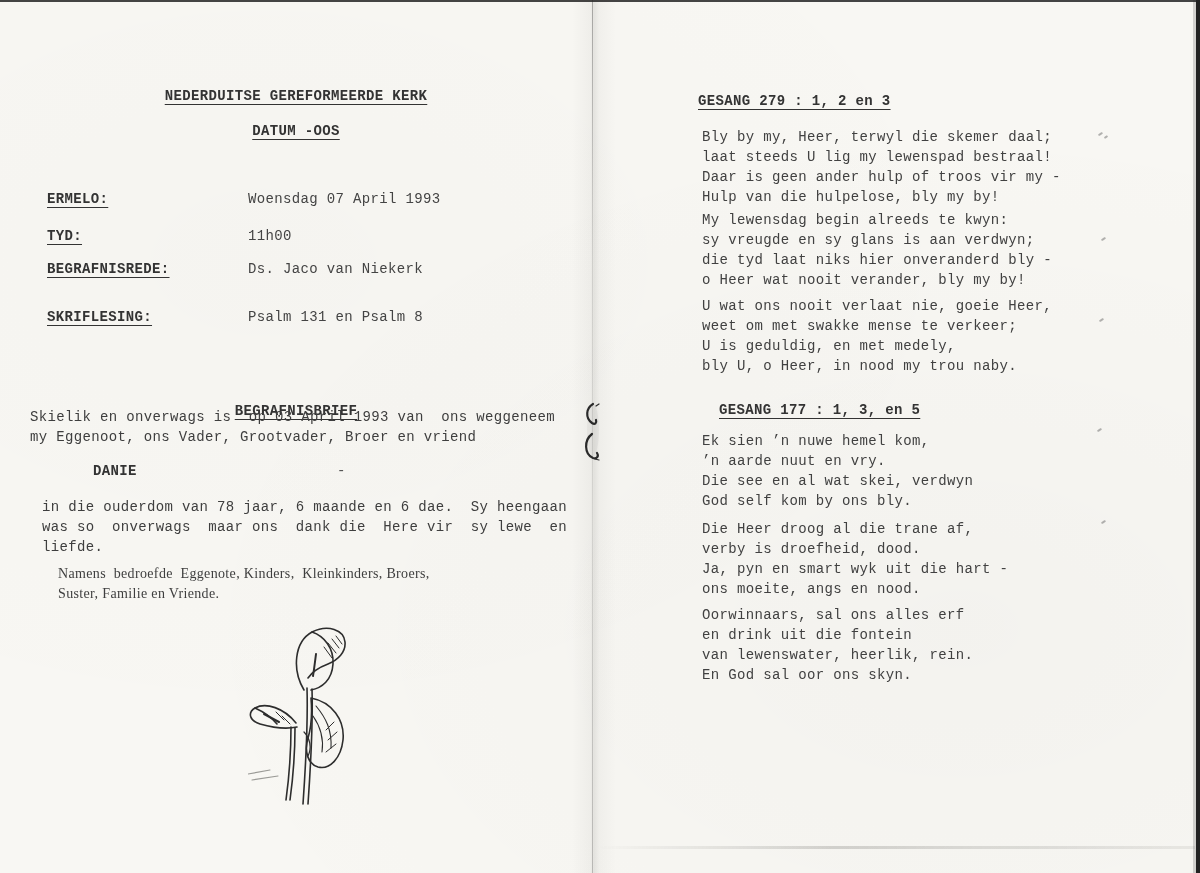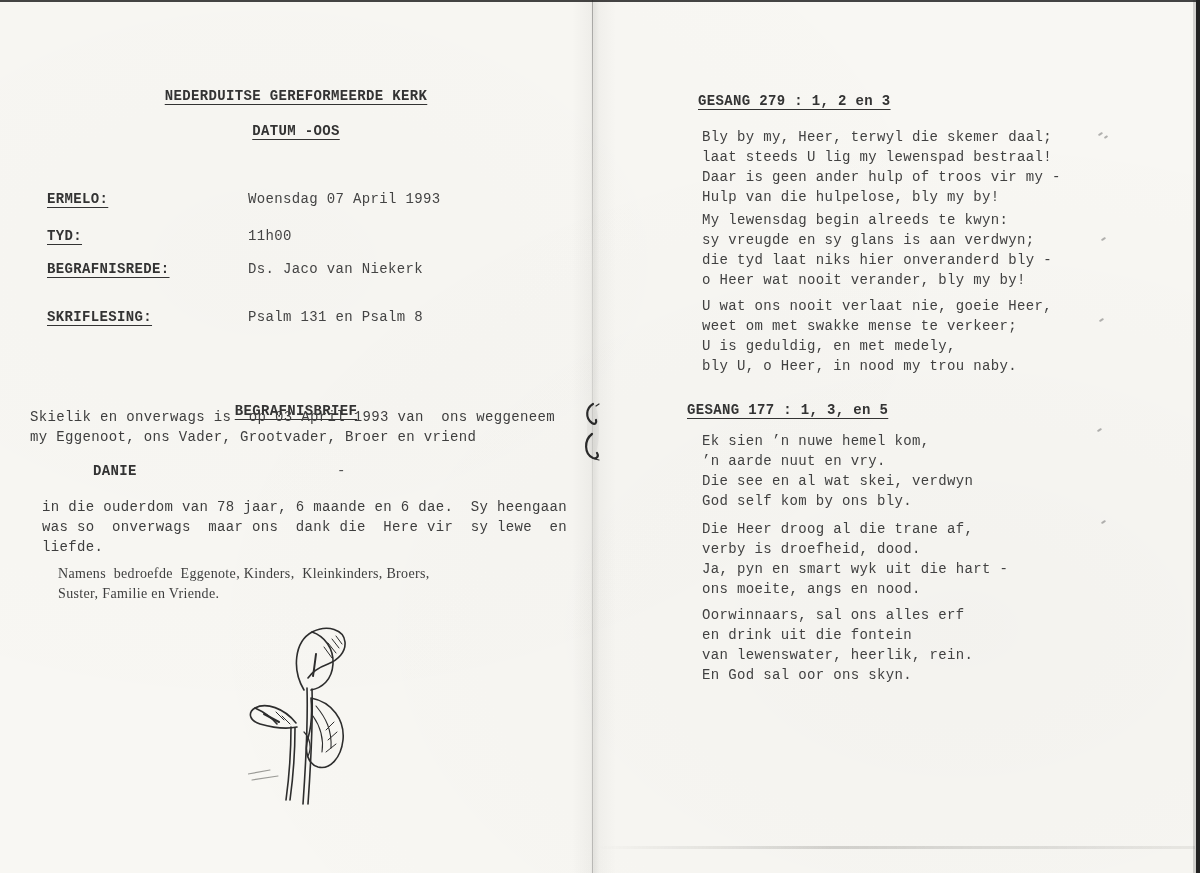--- a/index.html
+++ b/index.html
@@ -35,21 +35,21 @@
   #deceased-name{left:93px;top:461px;}
   #name-dash{left:337px;top:461px;color:#555;}
   #p-age{left:42px;top:497px;}
   #p-family{left:58px;top:564px;font-family:Liberation Serif, serif;}
   #flower{left:248px;top:626px;}
 
   
   .stanza{left:702px;color:#414141;}
   #hymn1-heading{left:698px;top:91px;}
   #h1s1{top:127px;} #h1s2{top:210px;} #h1s3{top:296px;}
-  #hymn2-heading{left:687px;top:400px;}
+  #hymn2-heading{left:719px;top:400px;}
   #h2s1{top:431px;} #h2s2{top:519px;} #h2s3{top:605px;}
 
   
   #fold-shade{left:572px;top:0;width:44px;height:873px;
     background:linear-gradient(90deg, transparent, rgba(60,60,55,0.045) 42%, rgba(60,60,55,0.10) 50%, rgba(60,60,55,0.035) 62%, transparent);}
   #fold-line{left:592px;top:0;width:1px;height:873px;
     background:linear-gradient(180deg, rgba(40,40,40,0.35), rgba(40,40,40,0.12) 30%, rgba(40,40,40,0.10) 60%, rgba(40,40,40,0.25));}
   #staple{left:580px;top:396px;}
   #edge-top{left:0;top:0;width:1200px;height:2px;background:#242424;opacity:0.85;}
   #edge-right{right:0;top:0;width:4px;height:873px;background:#222;}

